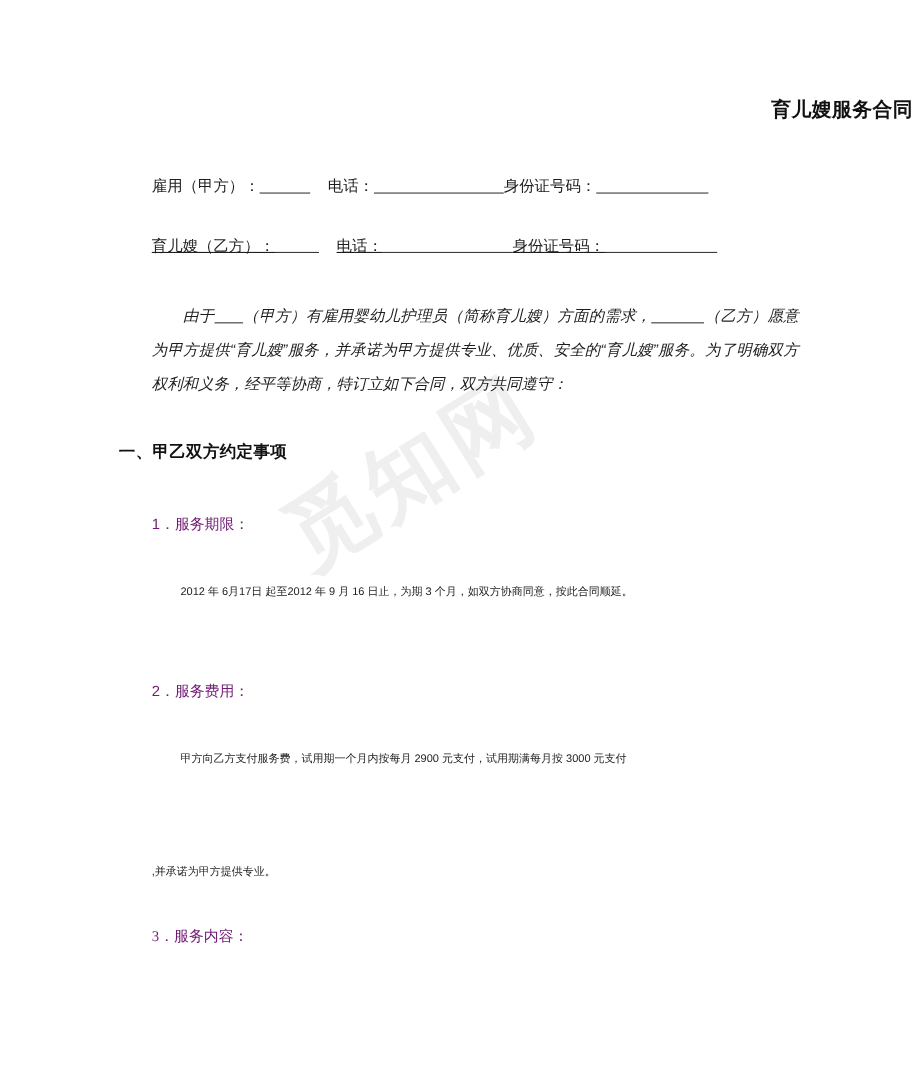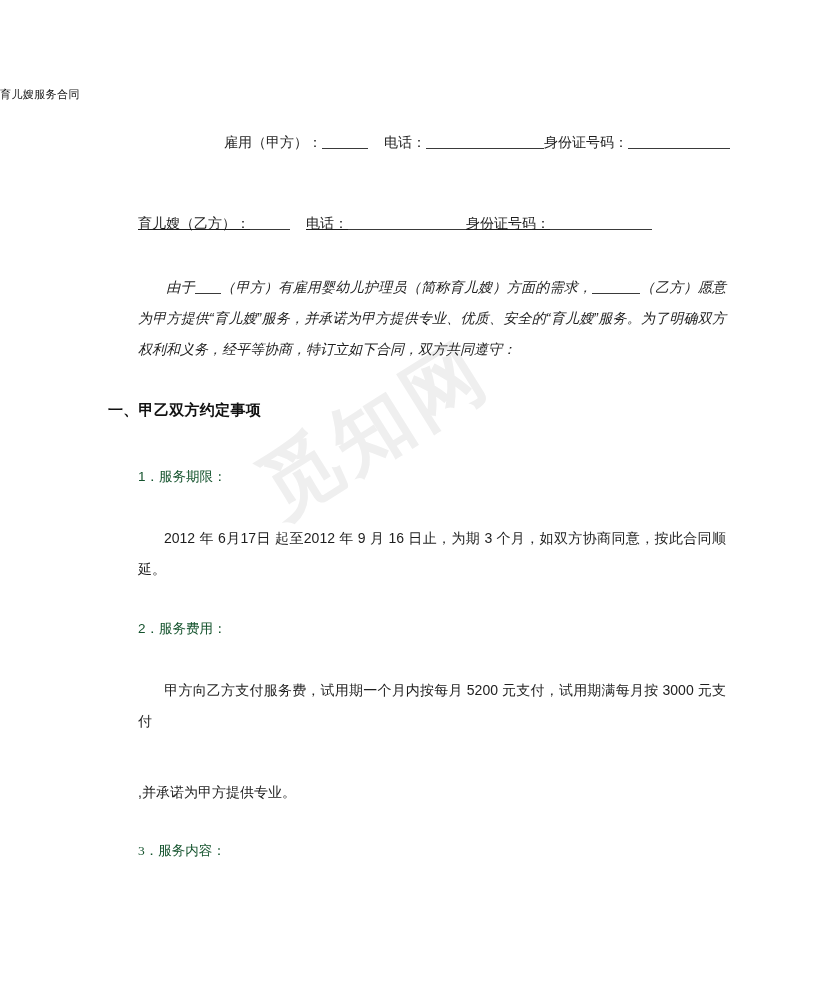--- a/index.html
+++ b/index.html
@@ -55,23 +55,23 @@
     left: 0; top: 0;
     width: 830px;
     z-index: 2;
   }
 
   .doc-title {
     position: absolute;
     left: 0;
     top: 87px;
     width: 830px;
-    text-align: left;
-    font-size: 11px;
-    font-weight: 400;
+    text-align: right;
+    font-size: 18px;
+    font-weight: 700;
     letter-spacing: 0.4px;
     color: #111111;
   }
 
   .line-block {
     position: absolute;
     left: 138px;
     width: 592px;
     font-size: 14px;
     line-height: 1;
@@ -82,21 +82,21 @@
     display: inline-block;
     border-bottom: 1.4px solid #3a3a3a;
     vertical-align: -2px;
   }
   .u-short   { width: 46px; }
   .u-medium  { width: 118px; }
   .u-long    { width: 102px; }
   .u-short2  { width: 40px; }
   .gap-sm { display: inline-block; width: 16px; }
 
-  .party-1 { top: 135px; text-align: right; }
+  .party-1 { top: 162px; }
   .party-2 { top: 216px; text-decoration: underline; }
 
   .para {
     position: absolute;
     left: 138px;
     width: 588px;
     font-size: 14px;
     line-height: 31px;
     text-align: justify;
     text-justify: inter-ideograph;
@@ -122,32 +122,32 @@
     font-weight: 700;
     letter-spacing: 0.3px;
     color: #111111;
   }
 
   .item {
     position: absolute;
     left: 138px;
     font-size: 13.5px;
     line-height: 1;
-    color: #14532d;
+    color: #701a75;
     white-space: nowrap;
   }
   .item-1 { top: 470px; }
   .item-2 { top: 622px; text-align: right; }
   .item-3 { top: 844px; font-family: Liberation Serif, serif; }
 
   .body-para {
     position: absolute;
     left: 138px;
     width: 588px;
-    font-size: 14px;
+    font-size: 10px;
     line-height: 31px;
     text-align: justify;
     text-justify: inter-ideograph;
     color: #1d1d1d;
   }
   .body-para .indent { display: inline-block; width: 26px; }
 
   .para-term { top: 523px; }
   .para-fee  { top: 675px; }
   .para-pay  { top: 777px; }
@@ -183,21 +183,21 @@
       <span>1．</span><span>服务期限：</span>
     </div>
     <div class="body-para para-term">
       <span class="indent"></span><span>2012 年 6月17日 起至2012 年 9 月 16 日止，为期 3 个月，如双方协商同意，按此合同顺延。</span>
     </div>
 
     <div class="item item-2">
       <span>2．</span><span>服务费用：</span>
     </div>
     <div class="body-para para-fee">
-      <span class="indent"></span><span>甲方向乙方支付服务费，试用期一个月内按每月 5200 元支付，试用期满每月按 3000 元支付</span>
+      <span class="indent"></span><span>甲方向乙方支付服务费，试用期一个月内按每月 2900 元支付，试用期满每月按 3000 元支付</span>
     </div>
     <div class="body-para para-pay">
       <span>,并承诺为甲方提供专业。</span>
     </div>
 
     <div class="item item-3">
       <span>3．</span><span>服务内容：</span>
     </div>
 
   </div>

